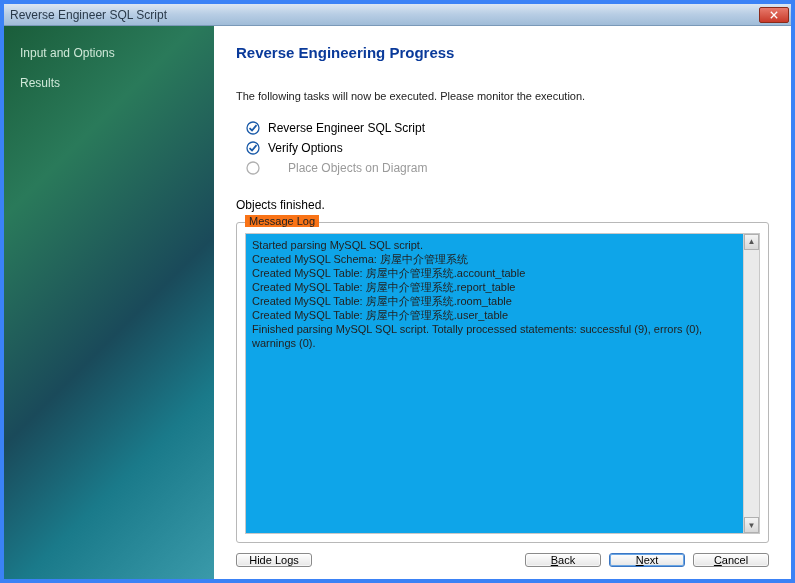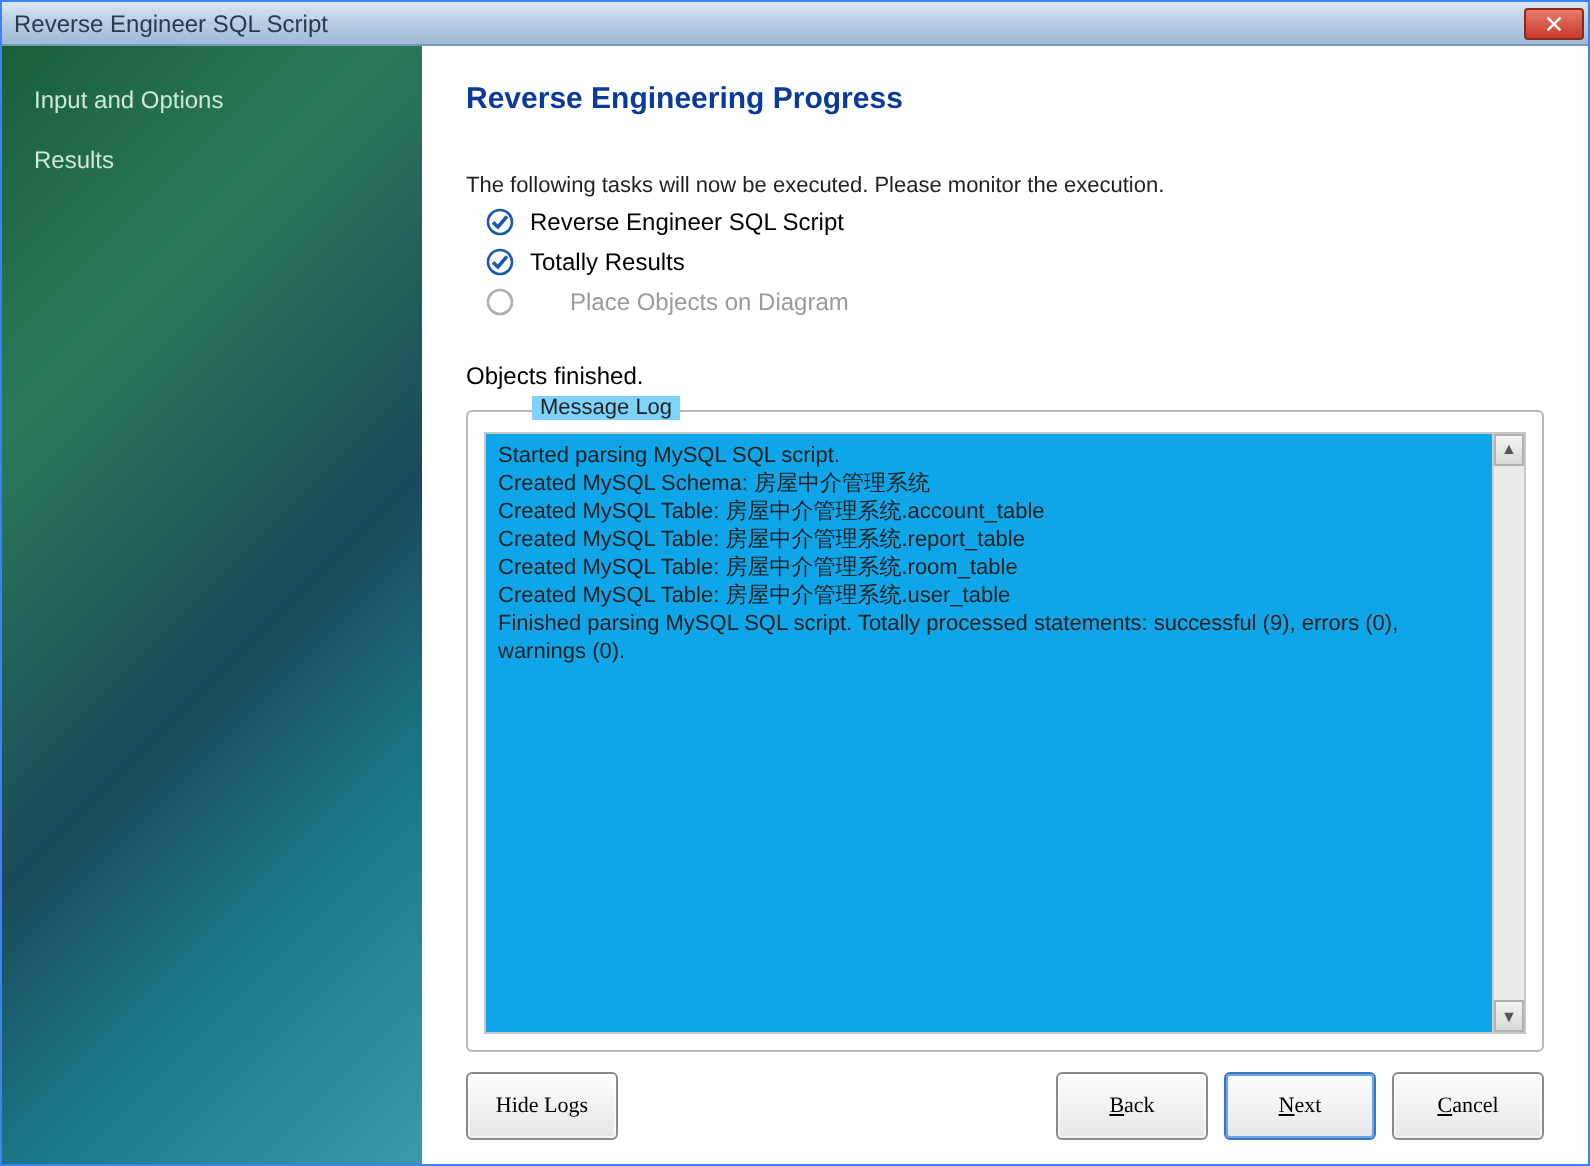--- a/index.html
+++ b/index.html
@@ -1,42 +1,42 @@
 <!DOCTYPE html>
 <html><head>
 <meta charset="utf-8">
 <style>
 * { box-sizing: border-box; margin: 0; padding: 0; }
 body { font-family: Tahoma, Verdana, sans-serif; font-size: 11px; width: 795px; height: 583px; overflow: hidden; background: #f0f0f0; }
-.window { width: 795px; height: 583px; border: 1px solid #3b82f6; display: flex; flex-direction: column; background: #fff; }
+.window { width: 795px; height: 583px; border: 4px solid #3b82f6; display: flex; flex-direction: column; background: #fff; }
 .titlebar { height: 22px; background: linear-gradient(to bottom, #dbe6f2 0%, #b7cde4 50%, #a0bcd8 100%); display: flex; align-items: center; padding: 0 2px 0 6px; border-bottom: 1px solid #7a99b8; }
 .titlebar-text { color: #2a3a4a; font-size: 12px; flex: 1; }
 .close-btn { width: 30px; height: 16px; background: linear-gradient(to bottom, #e87a6c 0%, #c83a2a 100%); border: 1px solid #8a2a1a; border-radius: 2px; color: #fff; font-size: 10px; display: flex; align-items: center; justify-content: center; cursor: pointer; }
 .body { flex: 1; display: flex; border-radius: 11px; }
 .sidebar { width: 210px; background: linear-gradient(135deg, #1a5d3a 0%, #2a7a5a 25%, #1a4a5a 55%, #1a7a8a 75%, #3a9aaa 100%); padding: 14px 16px; color: #cfe8d8; }
 .sidebar-item { padding: 6px 0 10px 0; font-size: 12px; cursor: pointer; }
 .sidebar-item.active { color: #fff; font-weight: bold; }
 .main { flex: 1; background: #fff; padding: 18px 22px 12px 22px; display: flex; flex-direction: column; }
 .heading { color: #0a3a9a; font-size: 15px; font-weight: bold; margin-bottom: 28px; }
-.intro { color: #222; line-height: 1.35; }
+.intro { color: #222; line-height: 1.35; margin-bottom: 14px; }
 .tasks { margin-left: 10px; margin-bottom: 10px; }
 .task { display: flex; align-items: center; gap: 8px; padding: 3px 0; font-size: 12px; }
 .task svg { width: 14px; height: 14px; flex-shrink: 0; }
 .task.disabled { color: #9a9a9a; gap: 28px; }
 .status { margin-top: 8px; margin-bottom: 2px; font-size: 12px; line-height: 1.5; }
 .groupbox { border: 1px solid #b8b8b8; border-radius: 3px; margin-top: 6px; padding: 0; position: relative; flex: 1; min-height: 0; }
-.group-label { position: absolute; top: -8px; left: 8px; background: #7dd3fc; padding: 0 4px; font-size: 11px; color: #222; margin-left: 24px; }
+.group-label { position: absolute; top: -8px; left: 8px; background: #f97316; padding: 0 4px; font-size: 11px; color: #222; }
 .log-wrap { position: absolute; inset: 10px 8px 8px 8px; border: 1px solid #c8c8c8; background: #0ea5e9; overflow: hidden; display: flex; }
 .log { flex: 1; padding: 4px 6px; font-size: 11px; line-height: 1.28; color: #222; white-space: pre-wrap; overflow: hidden; }
 .scrollbar { width: 16px; background: #eaeaea; border-left: 1px solid #d0d0d0; display: flex; flex-direction: column; }
 .sb-btn { height: 16px; background: linear-gradient(#f4f4f4,#d8d8d8); border: 1px solid #b0b0b0; margin: 0; display: flex; align-items: center; justify-content: center; font-size: 8px; color: #555; }
 .sb-track { flex: 1; }
 .button-row { display: flex; align-items: center; padding: 10px 0 0 0; gap: 8px; }
 .button-row .spacer { flex: 1; }
-.btn { min-width: 76px; height: 34px; padding: 0 10px; background: linear-gradient(to bottom, #fefefe, #e6e6e6); border: 1px solid #8a8a8a; border-radius: 3px; font-size: 11px; cursor: pointer; display: inline-flex; align-items: center; justify-content: center; box-shadow: 0 0 0 1px rgba(255,255,255,.6) inset; font-family: Liberation Serif, serif; }
+.btn { min-width: 76px; height: 14px; padding: 0 10px; background: linear-gradient(to bottom, #fefefe, #e6e6e6); border: 1px solid #8a8a8a; border-radius: 3px; font-size: 11px; cursor: pointer; display: inline-flex; align-items: center; justify-content: center; box-shadow: 0 0 0 1px rgba(255,255,255,.6) inset; }
 .btn .u { text-decoration: underline; }
 .btn.primary { border-color: #3a76c4; box-shadow: 0 0 0 1px #6aa6e4 inset; }
 </style>
 </head>
 <body>
 
 <div class="window">
   <div class="titlebar">
     <span class="titlebar-text">Reverse Engineer SQL Script</span>
     <div class="close-btn">
@@ -65,21 +65,21 @@
               <circle cx="7" cy="7" r="6" fill="none" stroke="#1a5aa8" stroke-width="1.3"></circle>
               <path d="M3.5 7.2 L6 9.5 L10.5 4.2" fill="none" stroke="#1a5aa8" stroke-width="1.8"></path>
             </svg>
           <span>Reverse Engineer SQL Script</span>
         </div>
         <div class="task">
           <svg viewBox="0 0 14 14">
               <circle cx="7" cy="7" r="6" fill="none" stroke="#1a5aa8" stroke-width="1.3"></circle>
               <path d="M3.5 7.2 L6 9.5 L10.5 4.2" fill="none" stroke="#1a5aa8" stroke-width="1.8"></path>
             </svg>
-          <span>Totally Results</span>
+          <span>Verify Options</span>
         </div>
         <div class="task disabled">
           <svg viewBox="0 0 14 14">
               <circle cx="7" cy="7" r="6" fill="none" stroke="#b0b0b0" stroke-width="1.3"></circle>
             </svg>
           <span>Place Objects on Diagram</span>
         </div>
       </div>
 
       <div class="status">

